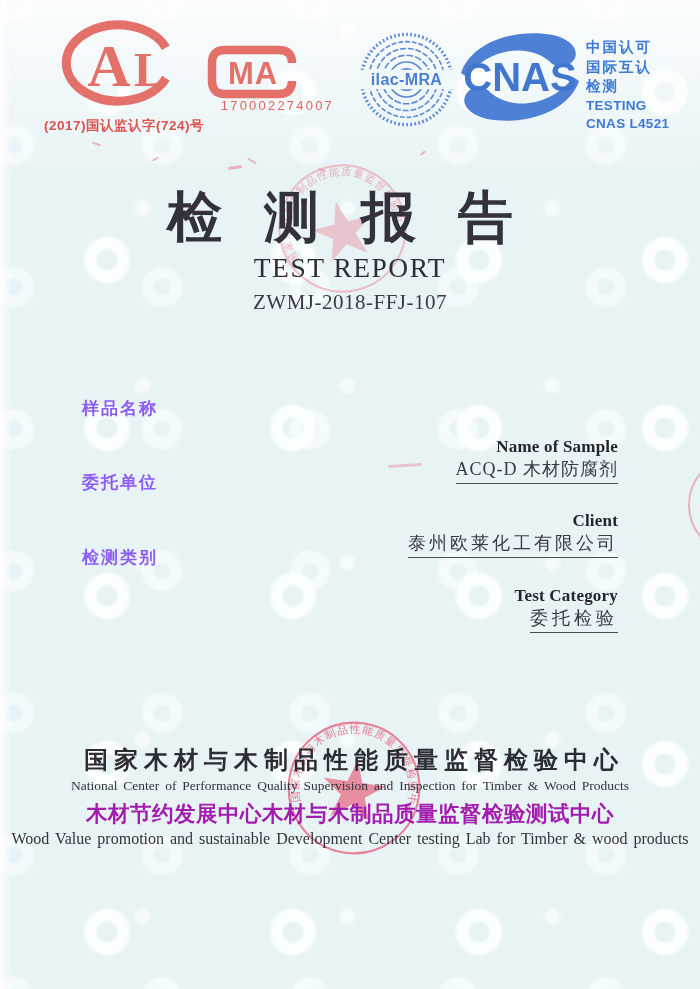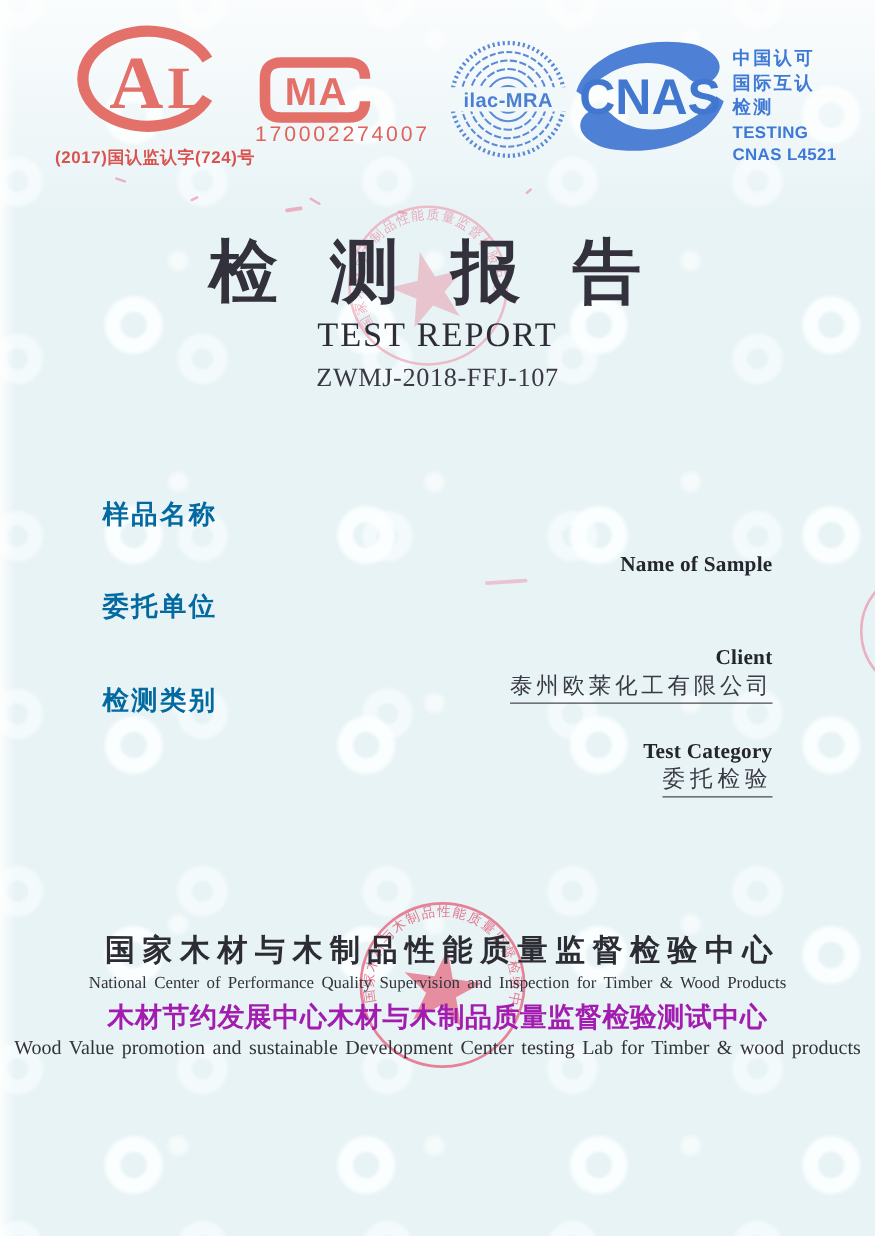--- a/index.html
+++ b/index.html
@@ -31,23 +31,23 @@
     background:linear-gradient(90deg, rgba(255,255,255,0.85), rgba(255,255,255,0));
   }
   .abs{position:absolute;}
   
   .cal-caption{
     left:44px;top:117px;width:220px;
     font-family:"Liberation Sans", sans-serif;
     font-size:13.5px;font-weight:600;color:#d9534e;letter-spacing:0.5px;
   }
   .cma-number{
-    left:204px;top:98px;width:130px;text-align:center;
-    font-family:"Liberation Sans", sans-serif;
-    font-size:17px;color:#e0625c;letter-spacing:2.2px;
+    left:204px;top:98px;width:130px;text-align:right;
+    font-family:"Liberation Sans", sans-serif;
+    font-size:13px;color:#e0625c;letter-spacing:2.2px;
   }
   .cnas-lines{
     left:586px;top:38px;width:112px;
     font-family:"Liberation Sans", sans-serif;
     color:#3e79d6;font-weight:700;
   }
   .cnas-lines .zh{font-size:14.5px;line-height:19.5px;letter-spacing:2px;}
   .cnas-lines .en{font-size:13.5px;line-height:18.5px;letter-spacing:0.3px;}
   
   .stamp{pointer-events:none;}
@@ -70,21 +70,21 @@
     font-size:27.5px;font-weight:400;color:#2e2d37;letter-spacing:1.5px;
   }
   .report-no{
     left:0;right:0;top:290px;text-align:center;
     font-size:21px;color:#3a3944;letter-spacing:0.5px;
   }
   
   .field-row{position:absolute;left:82px;width:536px;}
   .field-zh{
     font-family:"Liberation Sans", sans-serif;
-    font-size:21px;font-weight:700;color:#0369a1;letter-spacing:2px;
+    font-size:17px;font-weight:700;color:#8b5cf6;letter-spacing:2px;
     margin-bottom:17px;
   }
   .field-en-row{display:flex;align-items:flex-end;height:25px;flex-direction:column;}
   .field-en{
     font-size:17px;font-weight:700;color:#25252e;white-space:nowrap;
     letter-spacing:0.2px;
   }
   .field-line{
     flex:1;margin-left:8px;border-bottom:1.5px solid #4a4a52;
     text-align:center;padding-bottom:2px;
@@ -196,20 +196,21 @@
   <div class="abs partial-stamp"></div>
 
   <div class="abs title-zh">检测报告</div>
   <div class="abs title-en">TEST REPORT</div>
   <div class="abs report-no">ZWMJ-2018-FFJ-107</div>
 
   <div class="field-row" style="top:397px">
     <div class="field-zh">样品名称</div>
     <div class="field-en-row">
       <span class="field-en">Name of Sample</span>
+      <span class="field-line"><span class="field-value" style="letter-spacing:1px">ACQ-D 木材防腐剂</span></span>
     </div>
   </div>
 
   <div class="field-row" style="top:471px">
     <div class="field-zh">委托单位</div>
     <div class="field-en-row">
       <span class="field-en">Client</span>
       <span class="field-line"><span class="field-value" style="letter-spacing:3px">泰州欧莱化工有限公司</span></span>
     </div>
   </div>

